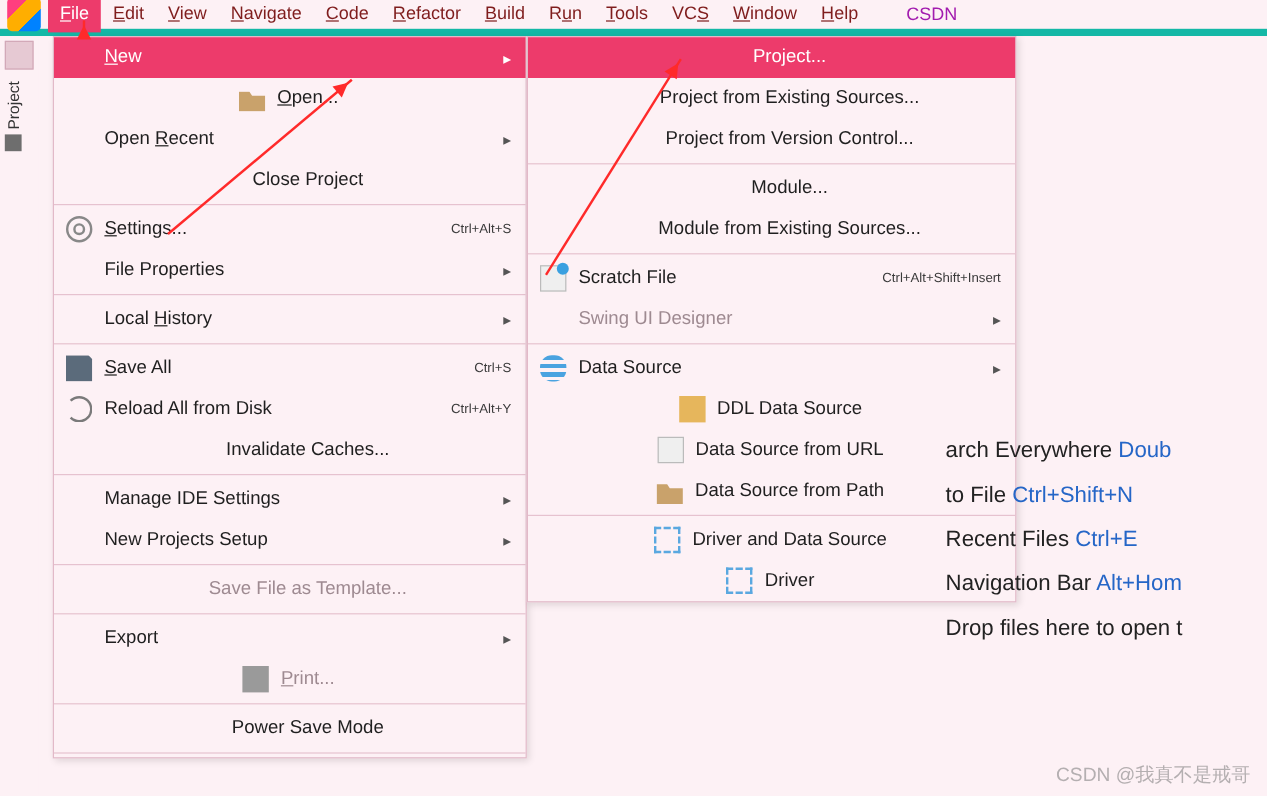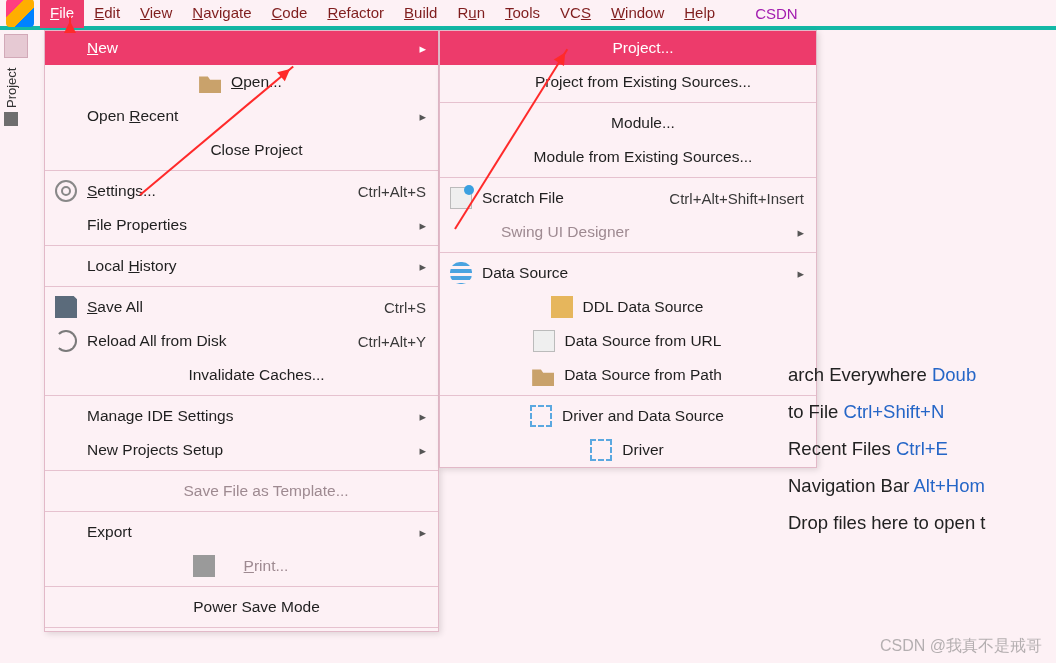--- a/index.html
+++ b/index.html
@@ -1,44 +1,44 @@
 <!DOCTYPE html>
 <html><head>
 <meta charset="utf-8">
 <style>
   * { box-sizing: border-box; margin: 0; padding: 0; font-family: "Segoe UI", Arial, sans-serif; }
   body { width: 1056px; height: 663px; background: #fdf1f5; overflow: hidden; position: relative; }
 
   
-  .menubar { height: 30px; display: flex; align-items: center; background: #fdf1f5; border-bottom: 4px solid #14b8a6; }
+  .menubar { height: 30px; display: flex; align-items: center; background: #fdf1f5; border-bottom: 6px solid #14b8a6; }
   .app-logo { width: 28px; height: 28px; margin: 0 6px; border-radius: 4px;
               background: linear-gradient(135deg,#ff3e7f 0 33%,#ffae00 33% 66%,#0082ff 66%); }
   .menu-item { padding: 0 10px; height: 30px; line-height: 30px; font-size: 15px; color: #7f1d1d; cursor: default; }
   .menu-item.active { background: #ed3b6b; color: #fff; }
   .menu-item span.mn { text-decoration: underline; }
   .menu-trail { margin-left: 30px; color: #a21caf; font-size: 15px; }
 
   
   .left-strip { position: absolute; top: 30px; left: 0; width: 32px; height: 633px; background: #fdf1f5; }
   .left-strip .tool-btn { width: 24px; height: 24px; margin: 4px auto; background: #e6c9d3; border: 1px solid #d2a9b8; }
   .tool-tab { position: absolute; top: 96px; left: 4px; font-size: 13px; color: #333;
               transform: rotate(-90deg); transform-origin: left top; white-space: nowrap; }
   .tool-tab .icon { display:inline-block; width:14px; height:14px; background:#6e6e6e; margin-right:4px; vertical-align:-2px; }
 
   
   .menu { position: absolute; background: #fdf1f5; border: 1px solid #e2b9c8; box-shadow: 2px 2px 6px rgba(0,0,0,.12); }
   .file-menu { top: 30px; left: 44px; width: 395px; }
-  .new-menu  { top: 30px; left: 439px; width: 378px; }
+  .new-menu  { top: 30px; left: 439px; width: 408px; }
 
   .row { display: flex; align-items: center; height: 34px; padding: 0 12px 0 10px; font-size: 15.5px; color: #1f1f1f; justify-content: center; }
   .row.sel { background: #ed3b6b; color: #fff; }
-  .row.disabled { color: #9e8a91; gap: 19px; }
+  .row.disabled { color: #9e8a91; }
   .row .ic { width: 22px; height: 22px; margin-right: 10px; flex: none; }
   .row .mn { text-decoration: underline; }
-  .row .shortcut { margin-left: auto; font-size: 15px; color: #3a3a3a; }
+  .row .shortcut { margin-left: auto; font-size: 11px; color: #3a3a3a; }
   .row .submenu-arrow { margin-left: auto; font-size: 13px; color: #555; }
   .row.sel .submenu-arrow { color: #fff; }
   .sep { height: 1px; margin: 3px 0; background: #e6c2cf; }
 
   
   .ic.folder { background:#c9a26b; clip-path: polygon(0 25%,40% 25%,50% 40%,100% 40%,100% 100%,0 100%);}
   .ic.gear   { border:2px solid #888; border-radius:50%; position:relative; }
   .ic.gear::after{content:"";position:absolute;inset:4px;border:2px solid #888;border-radius:50%;}
   .ic.struct { background: linear-gradient(#6fb0e8 50%, #e88a6f 50%); }
   .ic.save   { background:#5b6b7b; clip-path: polygon(0 0,85% 0,100% 15%,100% 100%,0 100%);}
@@ -176,20 +176,24 @@
 
 <div class="menu new-menu" id="new-menu">
     <div class="row sel">
       <span class="ic blank"></span>
       <span>Project...</span>
     </div>
     <div class="row">
       <span class="ic blank"></span>
       <span>Project from Existing Sources...</span>
     </div>
+    <div class="row">
+      <span class="ic blank"></span>
+      <span>Project from Version Control...</span>
+    </div>
     <div class="sep"></div>
     <div class="row">
       <span class="ic blank"></span>
       <span>Module...</span>
     </div>
     <div class="row">
       <span class="ic blank"></span>
       <span>Module from Existing Sources...</span>
     </div>
     <div class="sep"></div>

